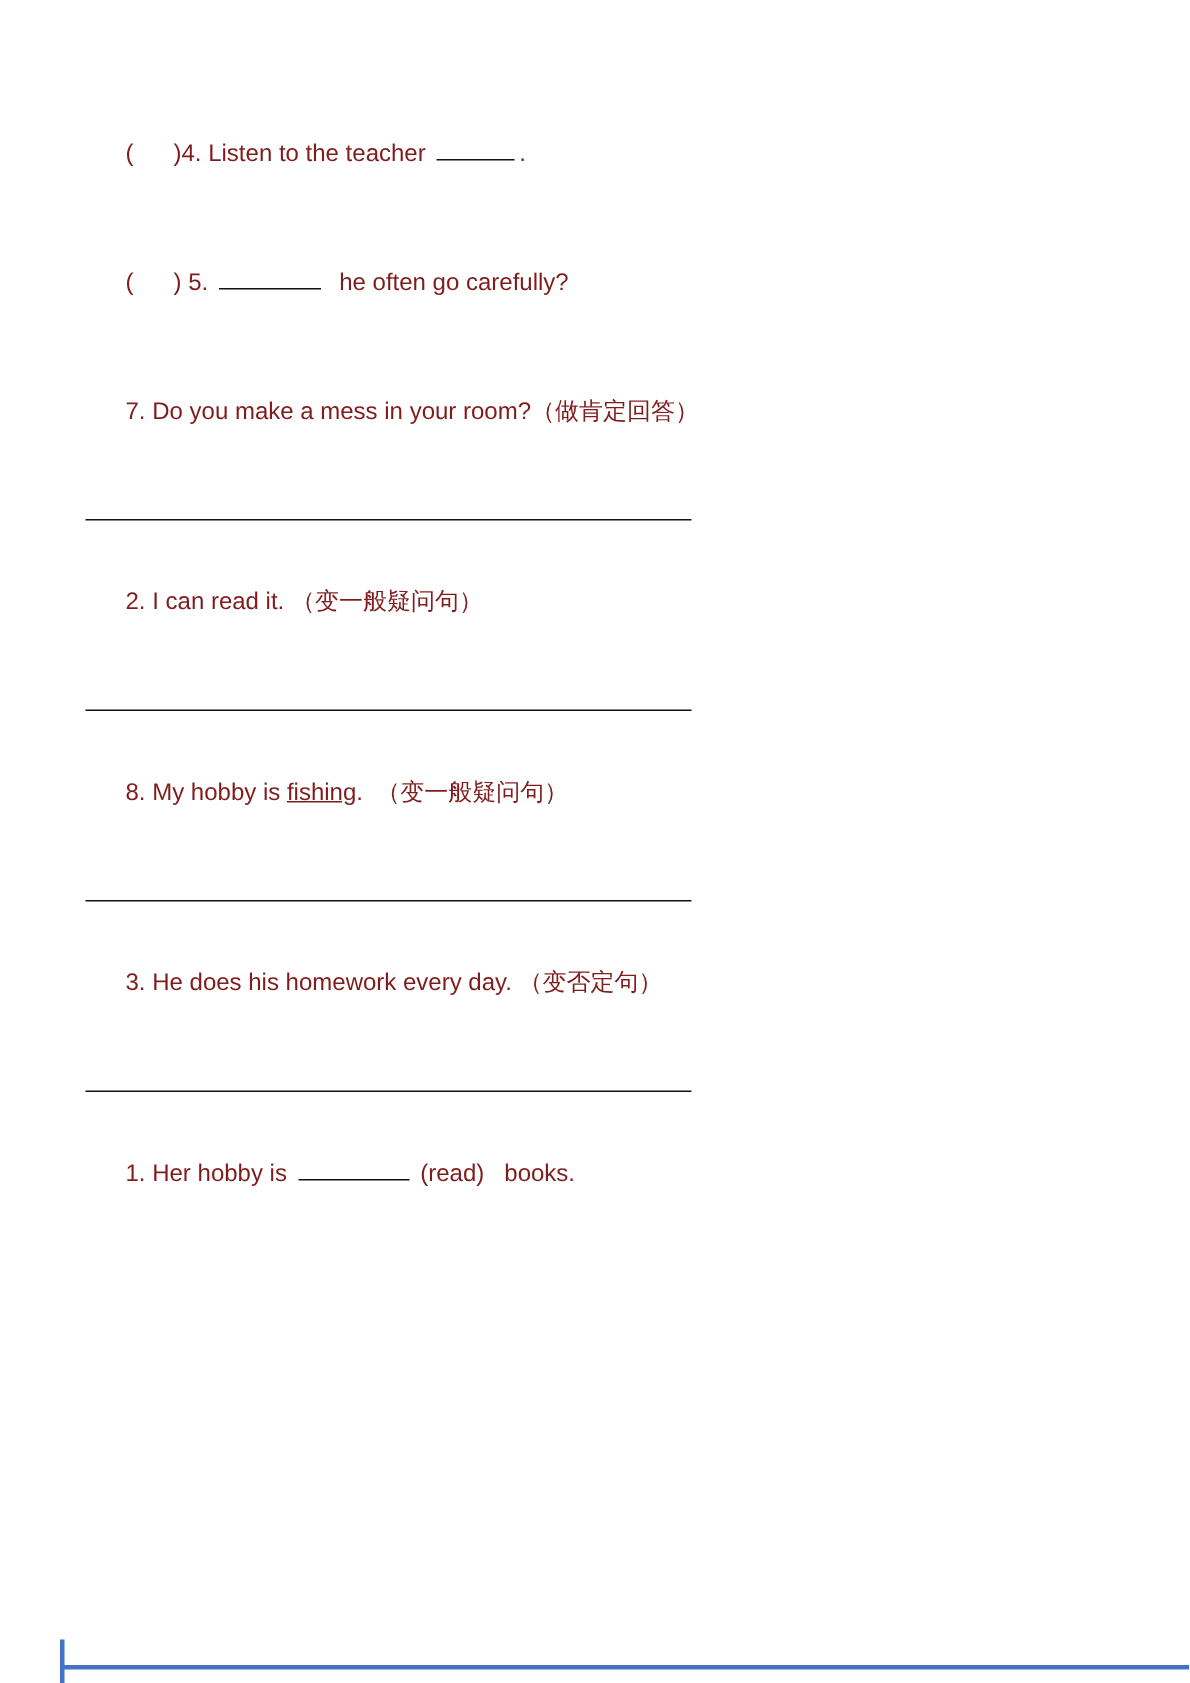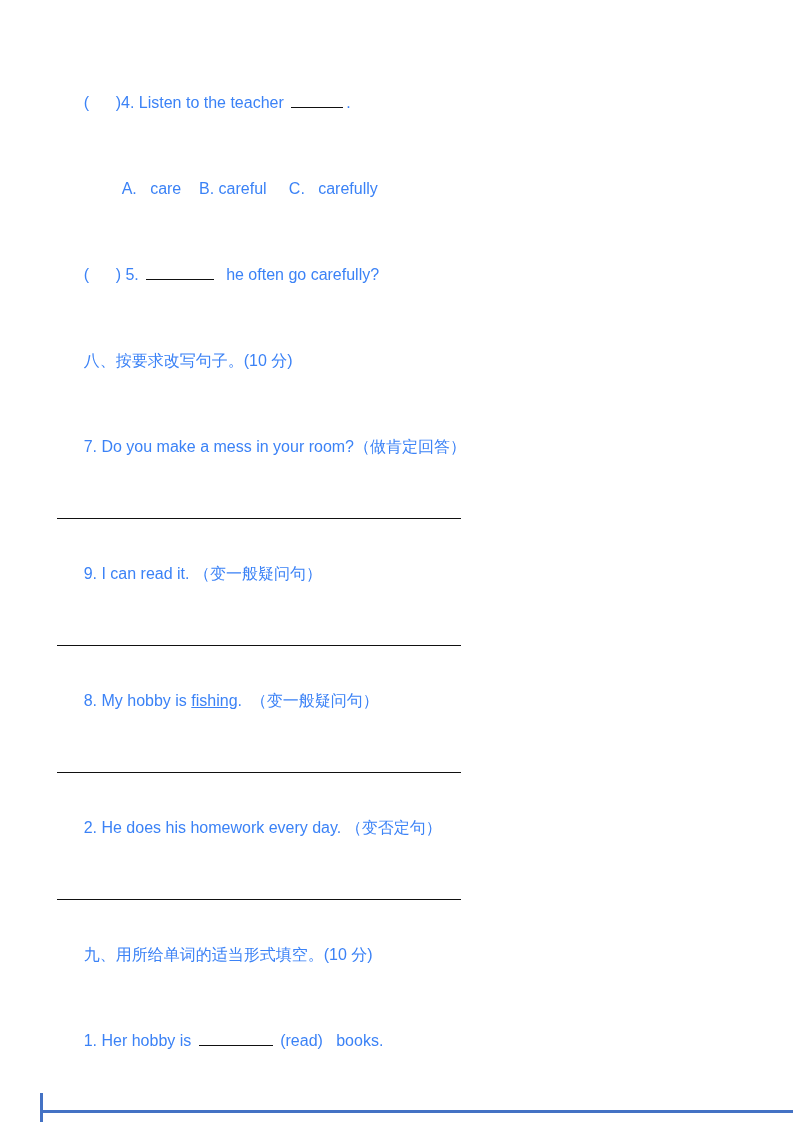--- a/index.html
+++ b/index.html
@@ -4,21 +4,21 @@
 <style>
   * { margin: 0; padding: 0; box-sizing: border-box; }
   html, body { background: #ffffff; }
   .page {
     position: relative;
     width: 793px;
     height: 1122px;
     background: #ffffff;
     font-family: "Liberation Sans", sans-serif;
     font-size: 16px;
-    color: #3b82f6;
+    color: #7f1d1d;
     overflow: hidden;
   }
   .content { padding: 70px 50px 0 57px; }
   .line { line-height: 22px; margin-bottom: 20px; white-space: pre-wrap; }
   .options { padding-left: 38px; }
   .blank {
     display: inline-block;
     height: 15px;
     border-bottom: 1px solid #111111;
     vertical-align: baseline;
@@ -53,55 +53,46 @@
 </style>
 </head>
 <body>
 
 <div class="page">
   <div class="content">
 
     <div class="line">
       <span>(      )4. Listen to the teacher </span><span class="blank blank-q4"></span><span>.</span>
     </div>
-    <div class="line options">
-      <span>A.   care    B. careful     C.   carefully</span>
-    </div>
 
     <div class="line">
       <span>(      ) 5. </span><span class="blank blank-q5"></span><span>  he often go carefully?</span>
     </div>
 
-    <div class="line">
-      <span>八、按要求改写句子。(10 分)</span>
-    </div>
 
     <div class="line">
       <span>7. Do you make a mess in your room?（做肯定回答）</span>
     </div>
     <div class="answer-line"></div>
 
     <div class="line">
-      <span>9. I can read it. （变一般疑问句）</span>
+      <span>2. I can read it. （变一般疑问句）</span>
     </div>
     <div class="answer-line"></div>
 
     <div class="line">
       <span>8. My hobby is </span><span class="underlined">fishing</span><span>.  （变一般疑问句）</span>
     </div>
     <div class="answer-line"></div>
 
     <div class="line">
-      <span>2. He does his homework every day. （变否定句）</span>
+      <span>3. He does his homework every day. （变否定句）</span>
     </div>
     <div class="answer-line"></div>
 
-    <div class="line">
-      <span>九、用所给单词的适当形式填空。(10 分)</span>
-    </div>
 
     <div class="line">
       <span>1. Her hobby is </span><span class="blank blank-fill"></span><span> (read)   books.</span>
     </div>
 
   </div>
 
   <div class="page-border-vertical"></div>
   <div class="page-border-horizontal"></div>
 </div>

